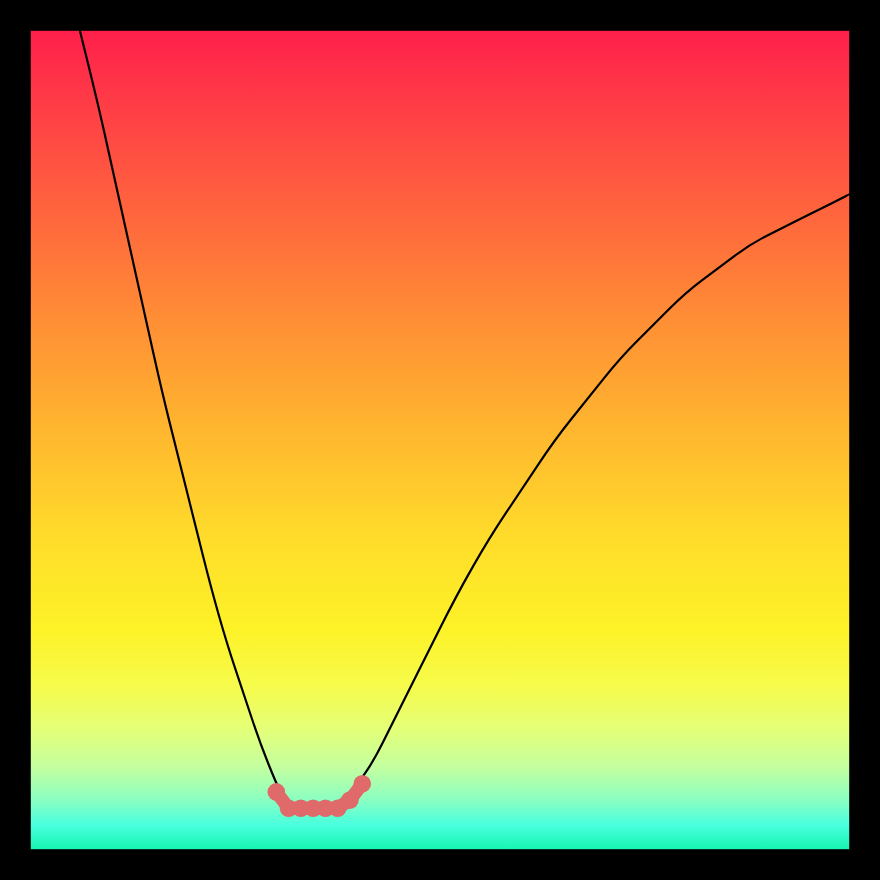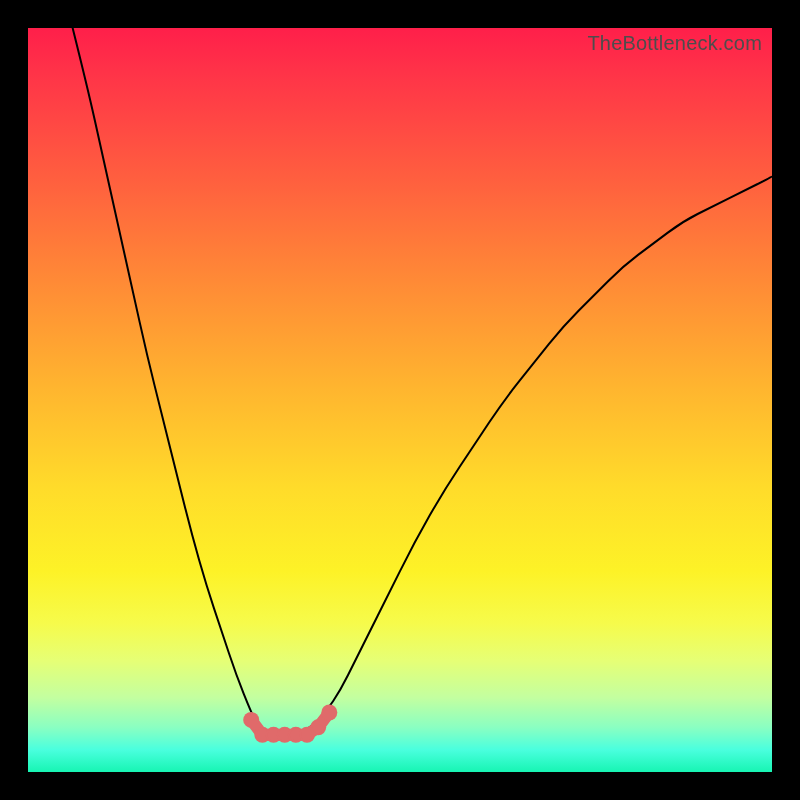--- a/index.html
+++ b/index.html
@@ -65,21 +65,20 @@
   .marker-line {
     stroke: #e06a6a;
     stroke-width: 12;
     stroke-linecap: round;
   }
 </style>
 </head>
 <body>
 
 <div class="frame">
-  <div class="watermark">TheBottleneck.com</div>
   <svg class="plot" viewBox="0 0 744 744">
     <path id="left-branch" class="curve" d="M 44.64 0 Q 59.52 59.51999999999998 66.96000000000001 93 Q 74.4 126.48000000000002 81.84 159.96000000000004 Q 89.28 193.44000000000005 96.72 226.92000000000002 Q 104.16000000000001 260.4 111.60000000000001 293.88 Q 119.04 327.35999999999996 126.47999999999999 357.12 Q 133.92 386.88 141.36 416.64 Q 148.8 446.4 156.24 476.15999999999997 Q 163.68 505.91999999999996 171.12 531.96 Q 178.56 558 186 580.3199999999999 Q 193.44 602.64 200.88 624.96 Q 208.32000000000002 647.28 215.76 665.88 Q 223.2 684.48 226.92 691.9200000000001 Q 230.64 699.36 234.36 703.0799999999999 Q 238.08 706.8 241.8 706.8 Q 245.52 706.8 249.24 706.8 T 252.96 706.8"></path>
     <path id="right-branch" class="curve" d="M 252.96 706.8 Q 267.84 706.8 275.28 703.0799999999999 Q 282.72 699.36 290.16 691.9200000000001 Q 297.6 684.48 305.03999999999996 673.3199999999999 Q 312.47999999999996 662.16 319.91999999999996 647.28 Q 327.36 632.4 334.8 617.52 Q 342.24 602.64 349.68 587.76 Q 357.12 572.88 372 543.12 Q 386.88 513.36 401.76 487.32 Q 416.64000000000004 461.28 431.52 438.96 Q 446.4 416.64 461.28 394.32 Q 476.16 372 491.04 353.4 Q 505.92 334.79999999999995 520.8 316.2 Q 535.68 297.6 550.56 282.72 Q 565.44 267.84 580.32 252.95999999999998 Q 595.2 238.07999999999998 610.0799999999999 226.92 Q 624.9599999999999 215.76 639.8399999999999 204.60000000000002 Q 654.72 193.44000000000005 669.6 186 Q 684.48 178.55999999999995 699.36 171.11999999999995 Q 714.24 163.67999999999995 729.12 156.23999999999995 T 744 148.79999999999995"></path>
     <g id="markers">
         <circle cx="223.2" cy="691.92" r="8" class="marker"></circle>
         <line x1="223.2" y1="691.92" x2="234.36" y2="706.8" class="marker-line"></line>
         <circle cx="234.36" cy="706.8" r="8" class="marker"></circle>
         <line x1="234.36" y1="706.8" x2="245.52" y2="706.8" class="marker-line"></line>
         <circle cx="245.52" cy="706.8" r="8" class="marker"></circle>
         <line x1="245.52" y1="706.8" x2="256.68" y2="706.8" class="marker-line"></line>

